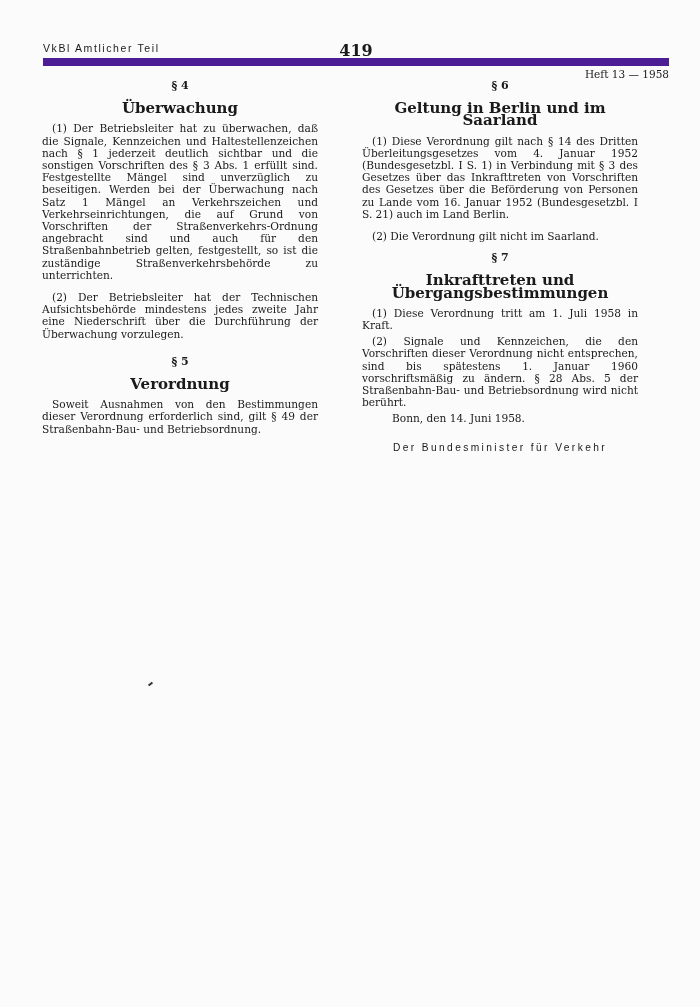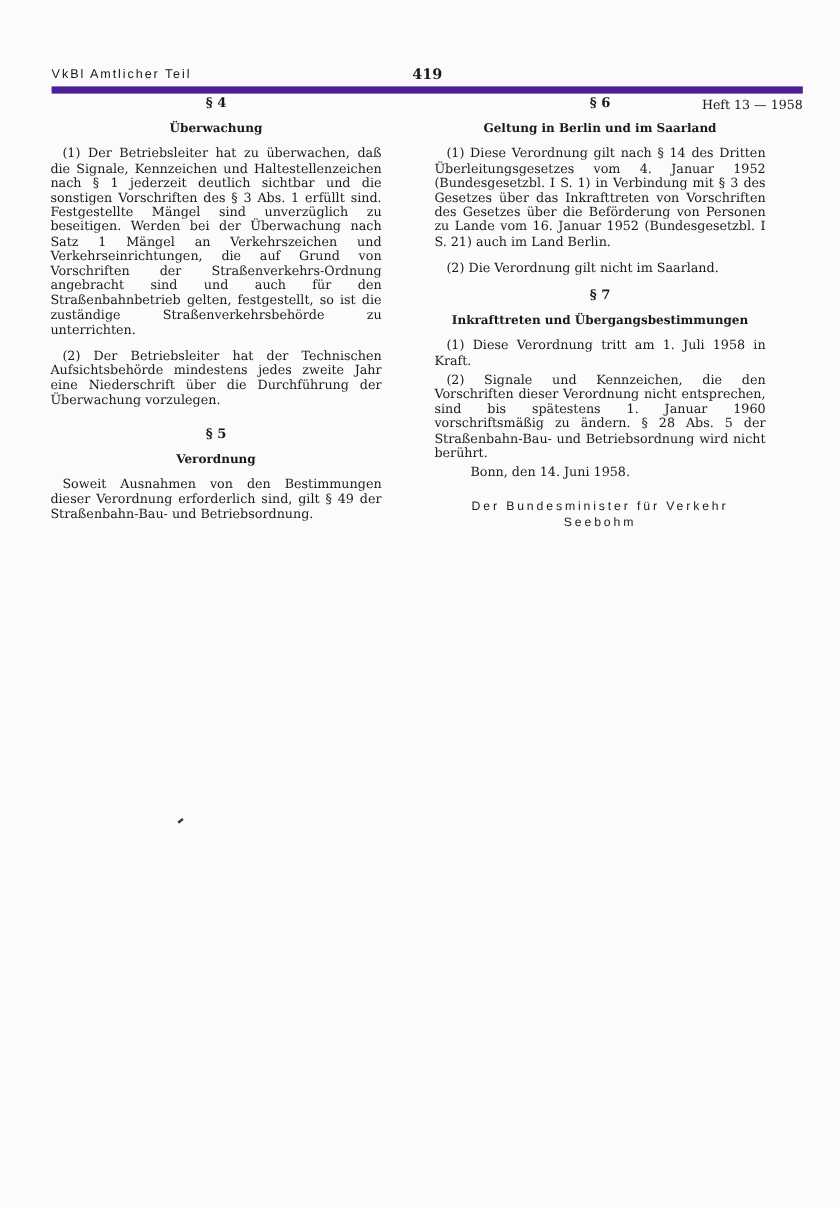--- a/index.html
+++ b/index.html
@@ -2,31 +2,31 @@
 <html><head>
 <meta charset="utf-8">
 <style>
   html, body { margin: 0; padding: 0; }
   body {
     width: 700px; height: 1007px; background: #fbfbfb; position: relative; overflow: hidden;
     font-family: "DejaVu Serif", "Liberation Serif", serif; color: #1a1a1a;
   }
   .page { position: absolute; left: 0; top: 0; width: 700px; height: 1007px; }
   .header {
-    position: absolute; left: 43px; top: 54px; width: 626px; height: 18px;
-    border-bottom: 6px solid #4c1d95;
+    position: absolute; left: 43px; top: 40px; width: 626px; height: 18px;
+    border-bottom: 8px solid #4c1d95;
   }
   .hdr-left { position: absolute; left: 0; top: 2px; font-size: 10.5px; letter-spacing: 1.6px; font-family: "Liberation Sans", sans-serif; }
-  .hdr-center { position: absolute; left: 0; right: 0; top: 1px; text-align: center; font-weight: bold; font-size: 12px; }
+  .hdr-center { position: absolute; left: 0; right: 0; top: 1px; text-align: center; font-weight: bold; font-size: 16px; }
   .hdr-right { position: absolute; right: 0; top: 2px; font-size: 10.5px; margin-top: 26px; }
   .col { position: absolute; top: 80px; font-size: 10.6px; line-height: 12.2px; }
   .col-left { left: 42px; width: 276px; }
   .col-right { left: 362px; width: 276px; }
   .para-num { text-align: center; font-weight: bold; font-size: 11px; margin: 0 0 10px 0; }
-  .heading { text-align: center; font-weight: bold; font-size: 10px; margin: 0 0 8px 0; }
+  .heading { text-align: center; font-weight: bold; font-size: 15px; margin: 0 0 8px 0; }
   p { margin: 0 0 10px 0; text-align: justify; text-indent: 10px; }
   .center { text-align: left; text-indent: 0; }
   .sign { text-align: center; letter-spacing: 2.4px; font-family: "Liberation Sans", sans-serif; font-size: 10.2px; line-height: 13px; margin-top: 10px; }
   .speck { position: absolute; left: 148px; top: 683px; width: 5px; height: 2px; background: #333; transform: rotate(-40deg); }
 </style>
 </head>
 <body>
 
 <div class="page">
   <div class="header">
@@ -49,17 +49,16 @@
     <div class="para-num">§ 6</div>
     <div class="heading">Geltung in Berlin und im Saarland</div>
     <p>(1) Diese Verordnung gilt nach § 14 des Dritten Überleitungsgesetzes vom 4. Januar 1952 (Bundesgesetzbl. I S. 1) in Verbindung mit § 3 des Gesetzes über das Inkrafttreten von Vorschriften des Gesetzes über die Beförderung von Personen zu Lande vom 16. Januar 1952 (Bundesgesetzbl. I S. 21) auch im Land Berlin.</p>
     <p>(2) Die Verordnung gilt nicht im Saarland.</p>
     <div class="para-num">§ 7</div>
     <div class="heading">Inkrafttreten und Übergangsbestimmungen</div>
     <p style="margin-bottom:4px;">(1) Diese Verordnung tritt am 1. Juli 1958 in Kraft.</p>
     <p style="margin-bottom:4px;">(2) Signale und Kennzeichen, die den Vorschriften dieser Verordnung nicht entsprechen, sind bis spätestens 1. Januar 1960 vorschriftsmäßig zu ändern. § 28 Abs. 5 der Straßenbahn-Bau- und Betriebsordnung wird nicht berührt.</p>
     <p class="center" style="padding-left:30px;">Bonn, den 14. Juni 1958.</p>
     <div class="sign" style="margin-top:16px;">Der Bundesminister für Verkehr</div>
-    <div class="sign" style="margin-top:0;">Seebohm</div>
   </div>
 
   <div class="speck"></div>
 </div>
 
 </body></html>

